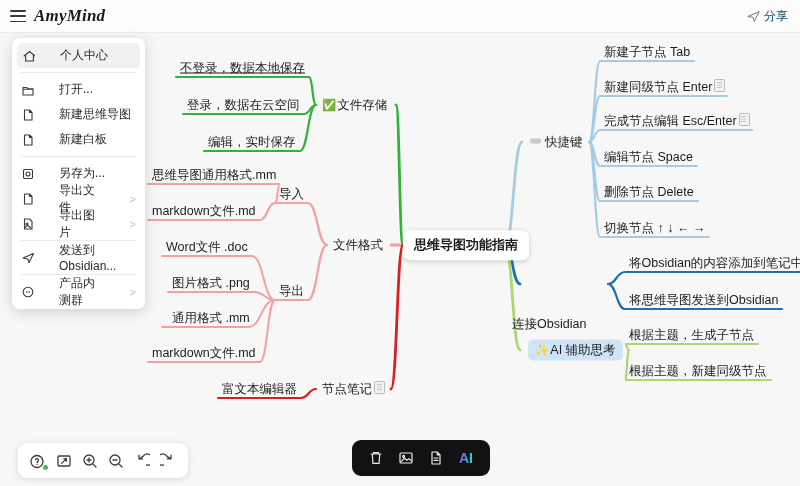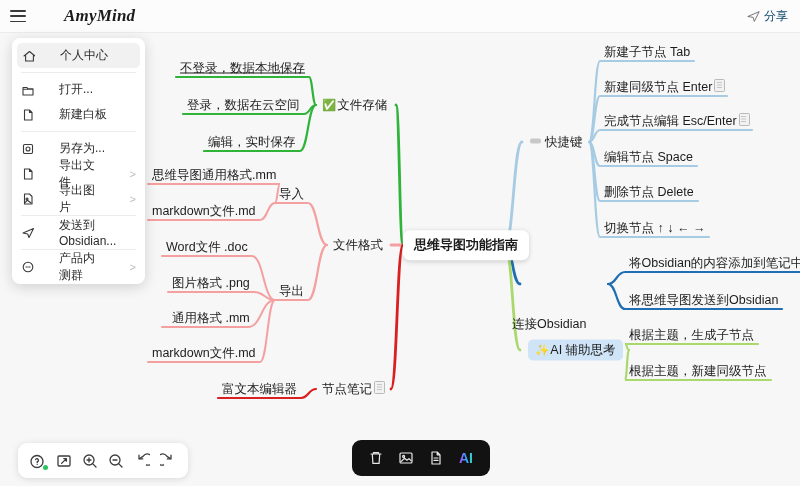--- a/index.html
+++ b/index.html
@@ -6,21 +6,21 @@
   body{
     width:800px;height:486px;overflow:hidden;position:relative;
     background:#f7f7f8;
     font-family:"Liberation Sans","DejaVu Sans",sans-serif;
     -webkit-font-smoothing:antialiased;
   }
   
   #header{
     position:absolute;top:0;left:0;width:800px;height:32px;
     background:#fcfcfc;border-bottom:1px solid #ececec;
-    display:flex;align-items:center;z-index:40;gap:30px;
+    display:flex;align-items:center;z-index:40;
   }
   #hamburger{
     margin-left:10px;width:16px;height:12px;display:flex;flex-direction:column;
     justify-content:space-between;cursor:pointer;
   }
   #hamburger i{display:block;height:1.5px;background:#3a3a3a;border-radius:1px;}
   #brand{
     margin-left:8px;font-family:"Liberation Serif","DejaVu Serif",serif;
     font-style:italic;font-weight:700;font-size:17px;color:#1b1b1b;letter-spacing:.2px;
   }
@@ -189,20 +189,28 @@
         </svg>
       </span>
       <span class="lbl">打开...</span>
     </div>
     <div class="mi">
       <span class="ico">
         <svg viewBox="0 0 12 12">
           <path d="M2.5 1 h5 L10 3.5 V11 H2.5 Z M7.5 1 V3.5 H10" stroke="#3a3a3a" stroke-width="1.1" fill="none" stroke-linejoin="round" stroke-linecap="round"></path>
         </svg>
       </span>
+      <span class="lbl">新建思维导图</span>
+    </div>
+    <div class="mi">
+      <span class="ico">
+        <svg viewBox="0 0 12 12">
+          <path d="M2.5 1 h5 L10 3.5 V11 H2.5 Z M7.5 1 V3.5 H10" stroke="#3a3a3a" stroke-width="1.1" fill="none" stroke-linejoin="round" stroke-linecap="round"></path>
+        </svg>
+      </span>
       <span class="lbl">新建白板</span>
     </div>
     <div class="msep"></div>
     <div class="mi">
       <span class="ico">
         <svg viewBox="0 0 12 12">
           <rect x="1.5" y="1.5" width="9" height="9" rx="1.2" stroke="#3a3a3a" stroke-width="1.1" fill="none" stroke-linejoin="round" stroke-linecap="round"></rect>
           <circle cx="6" cy="6" r="2" stroke="#3a3a3a" stroke-width="1.1" fill="none" stroke-linejoin="round" stroke-linecap="round"></circle>
         </svg>
       </span>

